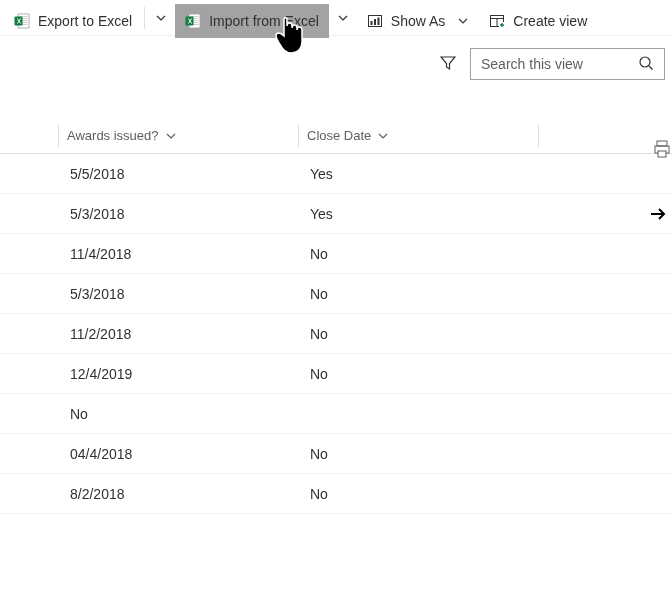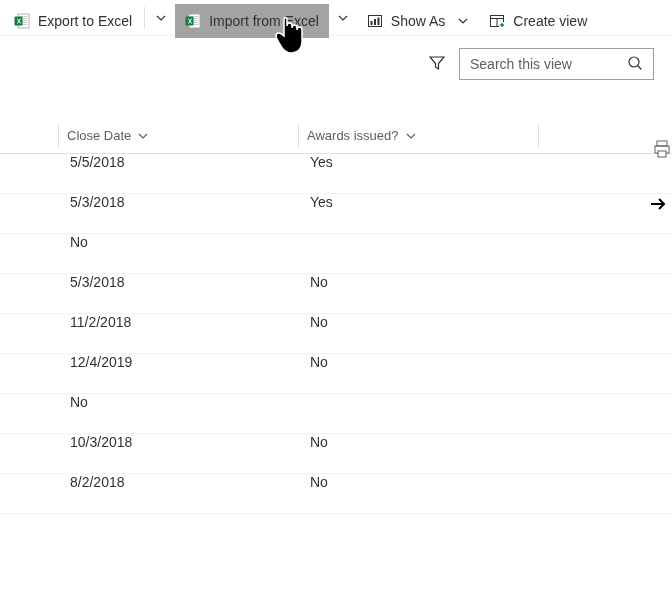--- a/index.html
+++ b/index.html
@@ -32,21 +32,21 @@
   .tb-btn.hover { background: #a3a3a3; }
   .tb-divider { width:1px; height:22px; background:#e1dfdd; margin:0 2px; }
   .tb-caret { padding: 0 8px; display:flex; align-items:center; height:34px;}
   .icon-excel { width:16px; height:16px; position:relative; }
   .icon-excel svg { display:block; }
   .icon-svg { width:16px; height:16px; display:block; }
   .search-row {
     display:flex;
     justify-content:flex-end;
     align-items:center;
-    padding: 12px 18px 6px 0;
+    padding: 12px 7px 6px 0;
     gap:14px;
   }
   .search-box {
     display:flex;
     align-items:center;
     border:1px solid #a19f9d;
     height:32px;
     width:195px;
     padding:0 10px;
     justify-content:space-between;
@@ -70,20 +70,21 @@
     border-left:1px solid #e1dfdd;
     height:24px;
   }
   .col-gutter { width:58px; }
   .col-date { width:240px; }
   .col-awards { width:240px; }
   .col-rest { flex:1; }
   .trow {
     display:flex;
     height:40px;
+    align-items:center;
     border-bottom:1px solid #f3f2f1;
     position:relative;
   }
   .td {
     padding:0 12px;
     font-size:14px;
     color:#323130;
   }
   .print-plc {
      position:absolute; right:0; top:140px; width:18px; height:18px;
@@ -199,32 +200,32 @@
   <svg width="18" height="18" viewBox="0 0 18 18">
     <rect x="3" y="1" width="10" height="5" fill="none" stroke="#605e5c" stroke-width="1"></rect>
     <rect x="1" y="6" width="14" height="7" fill="none" stroke="#605e5c" stroke-width="1"></rect>
     <rect x="4" y="11" width="8" height="6" fill="#fff" stroke="#605e5c" stroke-width="1"></rect>
   </svg>
 </div>
 
 <div class="table-area">
   <div class="thead">
     <div class="col-gutter"></div>
+    <div class="th col-awards">
+      <span>Awards issued?</span>
+      <svg class="chevron-down" viewBox="0 0 12 12">
+          <path d="M2 4 L6 8 L10 4" stroke="#605e5c" stroke-width="1.2" fill="none"></path>
+        </svg>
+    </div>
     <div class="th col-date">
       <span>Close Date</span>
       <svg class="chevron-down" viewBox="0 0 12 12">
           <path d="M2 4 L6 8 L10 4" stroke="#605e5c" stroke-width="1.2" fill="none"></path>
         </svg>
     </div>
-    <div class="th col-awards">
-      <span>Awards issued?</span>
-      <svg class="chevron-down" viewBox="0 0 12 12">
-          <path d="M2 4 L6 8 L10 4" stroke="#605e5c" stroke-width="1.2" fill="none"></path>
-        </svg>
-    </div>
     <div class="th col-rest" style="border-left:1px solid #e1dfdd;"></div>
   </div>
   <div id="tbody">
       <div class="trow">
     <div class="col-gutter"></div>
     <div class="td col-date">5/5/2018</div>
     <div class="td col-awards">Yes</div>
     <div class="td col-rest"></div>
 
   </div>
@@ -235,20 +236,21 @@
     <div class="td col-rest"></div>
     <div class="row-arrow">
         <svg width="20" height="20" viewBox="0 0 20 20">
           <line x1="3" y1="10" x2="16" y2="10" stroke="#000" stroke-width="2"></line>
           <path d="M11 5 L16 10 L11 15" fill="none" stroke="#000" stroke-width="2"></path>
         </svg>
       </div>
   </div>
       <div class="trow">
     <div class="col-gutter"></div>
+    <div class="td col-date">11/4/2018</div>
     <div class="td col-awards">No</div>
     <div class="td col-rest"></div>
 
   </div>
       <div class="trow">
     <div class="col-gutter"></div>
     <div class="td col-date">5/3/2018</div>
     <div class="td col-awards">No</div>
     <div class="td col-rest"></div>
 
@@ -268,21 +270,21 @@
 
   </div>
       <div class="trow">
     <div class="col-gutter"></div>
     <div class="td col-awards">No</div>
     <div class="td col-rest"></div>
 
   </div>
       <div class="trow">
     <div class="col-gutter"></div>
-    <div class="td col-date">10/3/2018</div>
+    <div class="td col-date">04/4/2018</div>
     <div class="td col-awards">No</div>
     <div class="td col-rest"></div>
 
   </div>
       <div class="trow">
     <div class="col-gutter"></div>
     <div class="td col-date">8/2/2018</div>
     <div class="td col-awards">No</div>
     <div class="td col-rest"></div>
 

